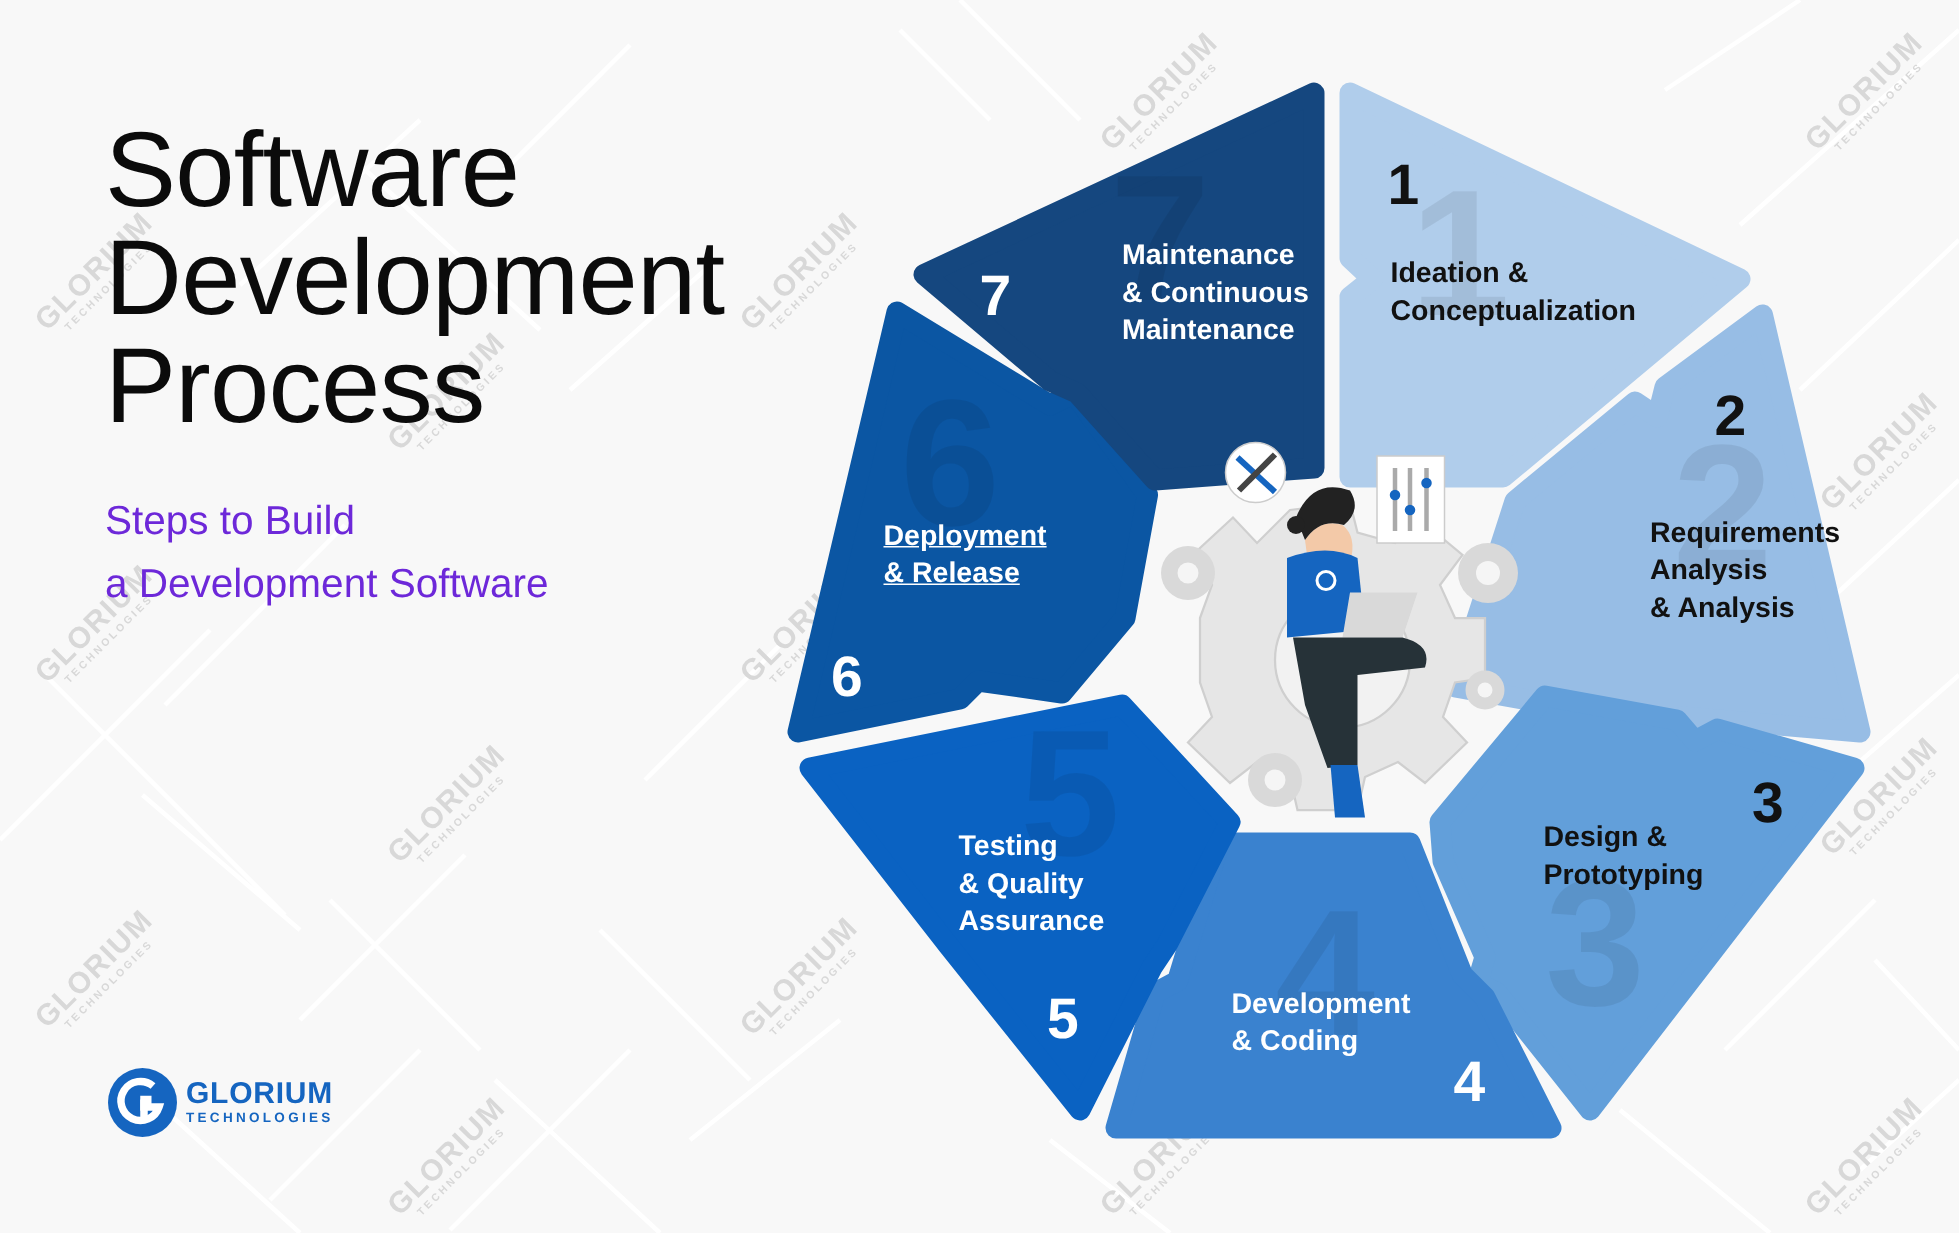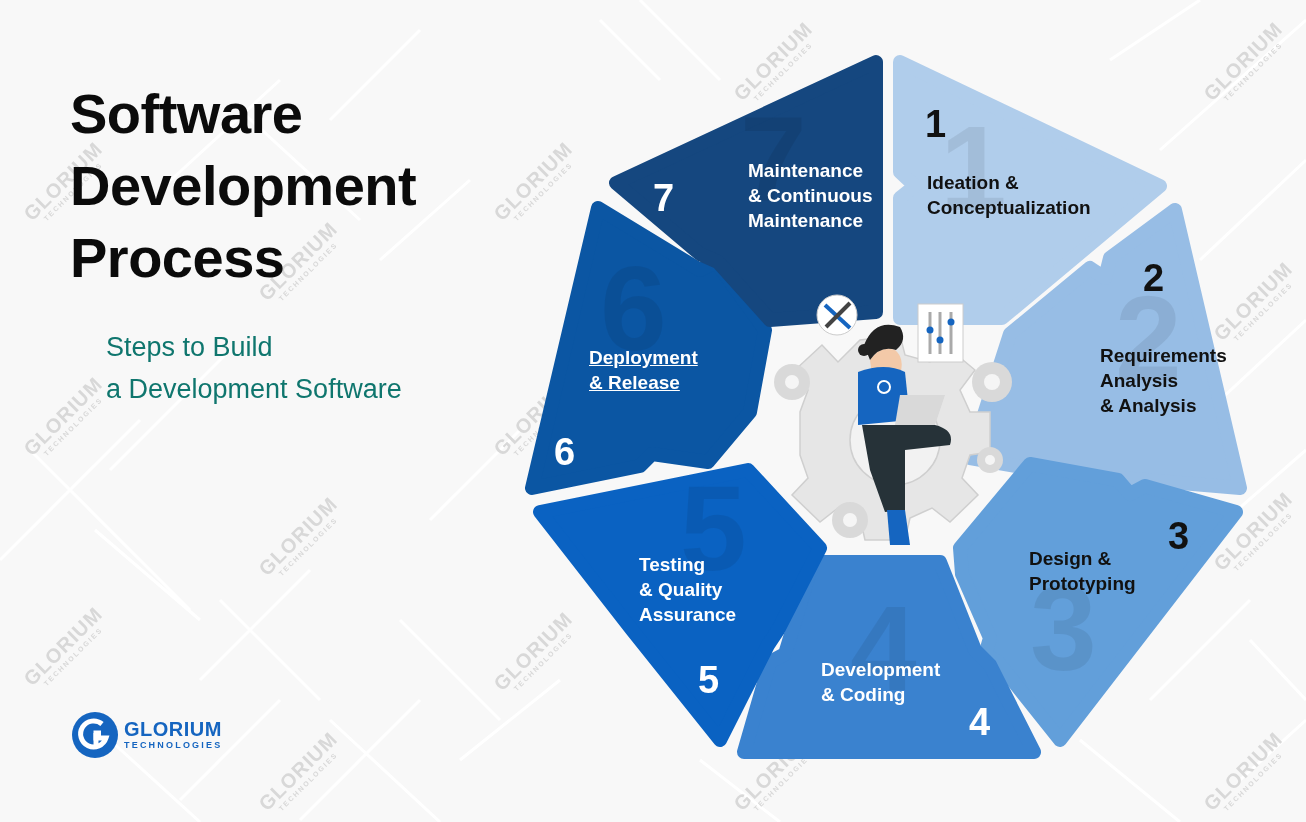--- a/index.html
+++ b/index.html
@@ -1,21 +1,21 @@
 <!DOCTYPE html>
 <html><head>
 <meta charset="utf-8">
 <style>
   html, body { margin:0; padding:0; }
   body { width:1306px; height:822px; background:#f8f8f8; overflow:hidden; position:relative;
          font-family:"Liberation Sans", "DejaVu Sans", sans-serif; }
   .bg-lines { position:absolute; left:0; top:0; width:1306px; height:822px; }
-  .title { position:absolute; left:70px; top:78px; font-size:56px; font-weight:bold; line-height:72px; color:#0b0b0b; letter-spacing:-0.5px; margin:0; }
+  .title { position:absolute; left:70px; top:78px; font-size:71px; font-weight:normal; line-height:72px; color:#0b0b0b; letter-spacing:-0.5px; margin:0; }
   .title span { display:block; }
-  .subtitle { position:absolute; left:70px; top:326px; font-size:27px; line-height:42px; color:#0f766e;margin-left:36px; }
+  .subtitle { position:absolute; left:70px; top:326px; font-size:27px; line-height:42px; color:#6d28d9; }
   .subtitle span { display:block; }
   .logo { position:absolute; left:72px; top:712px; display:flex; align-items:center; gap:6px; }
   .logo-mark { width:46px; height:46px; }
   .logo-text { display:flex; flex-direction:column; color:#1565c0; }
   .logo-name { font-size:20px; font-weight:bold; letter-spacing:0.5px; line-height:20px; }
   .logo-sub { font-size:9px; letter-spacing:2.2px; line-height:12px; font-weight:bold; }
   .diagram { position:absolute; left:0; top:0; width:1306px; height:822px; }
   .label { position:absolute; font-size:19px; font-weight:bold; line-height:25px; }
   .label span { display:block; }
   .num { position:absolute; font-size:38px; font-weight:bold; line-height:40px; }

